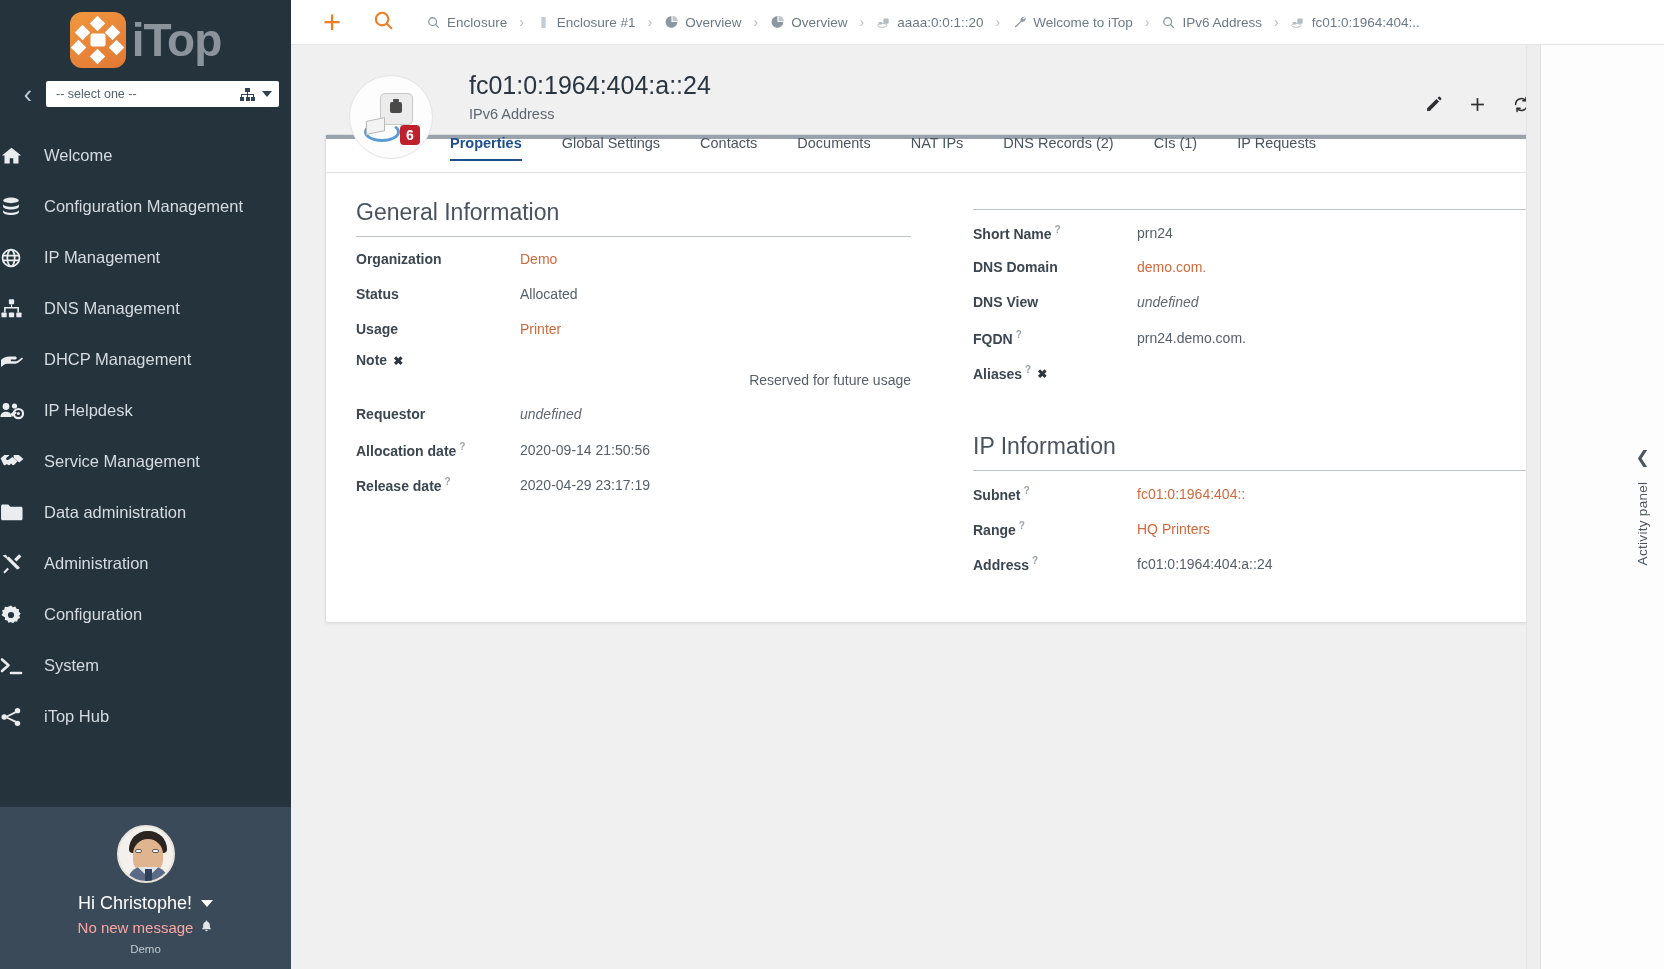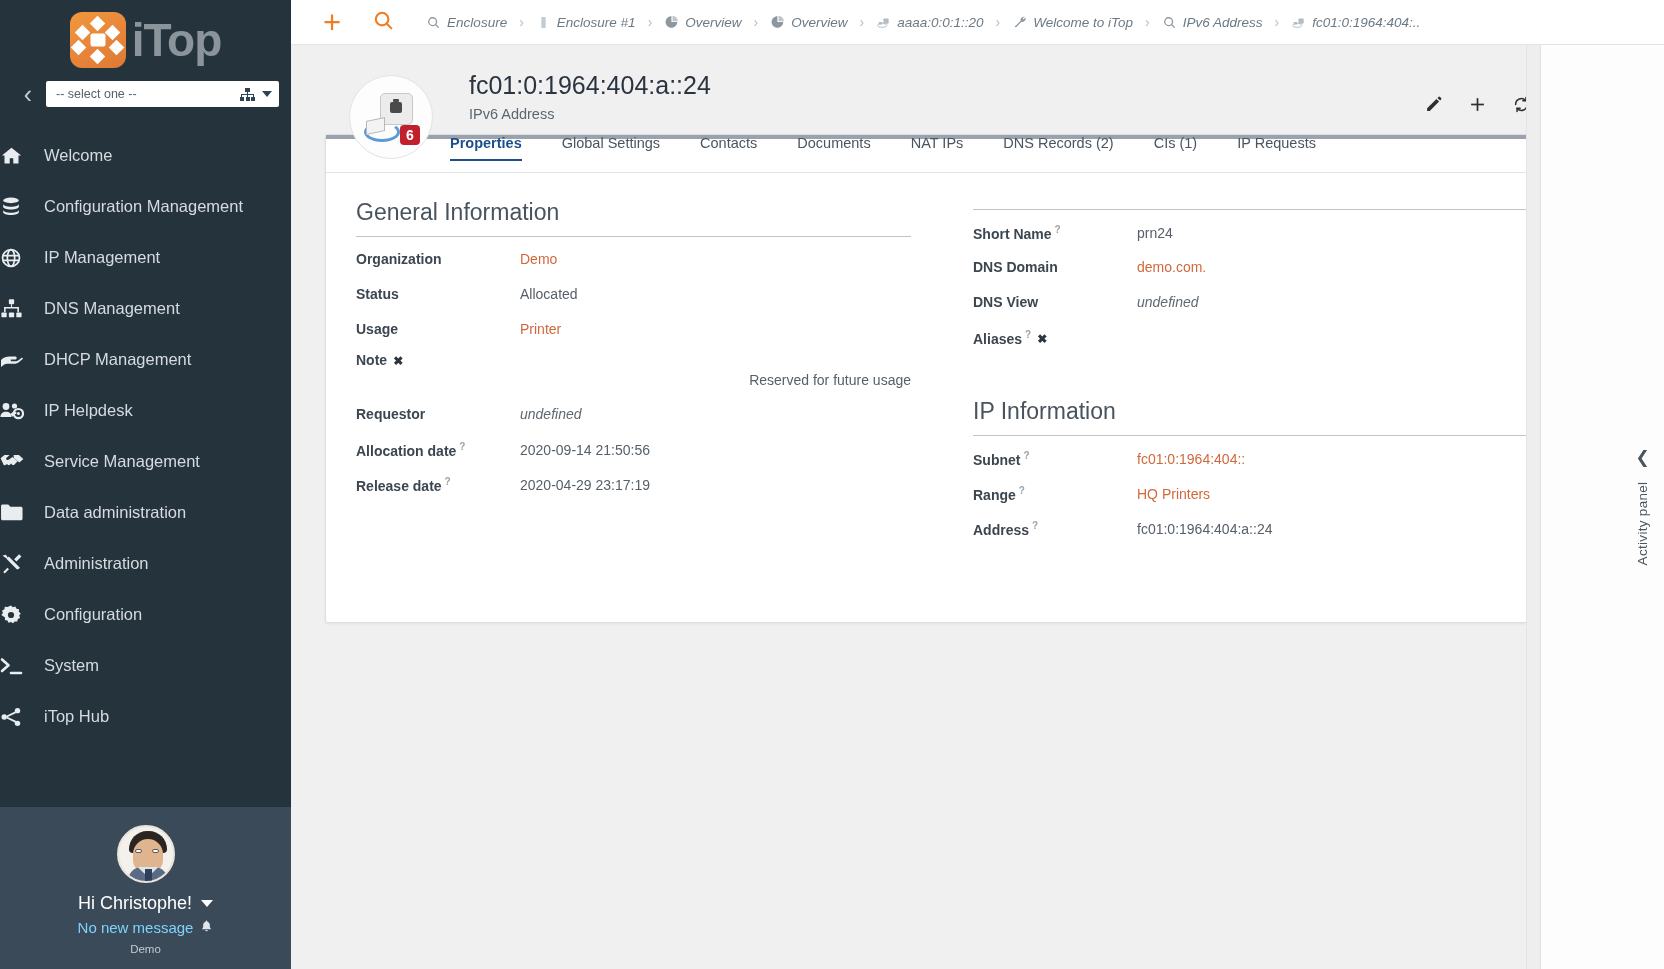--- a/index.html
+++ b/index.html
@@ -102,40 +102,40 @@
   .greet {
     color: #ffffff; font-size: 18px; margin-bottom: 5px;
     display: flex; align-items: center; justify-content: center; gap: 9px;
     cursor: pointer;
   }
   .greet .gcaret {
     width: 0; height: 0; border-left: 6px solid transparent;
     border-right: 6px solid transparent; border-top: 7px solid #fff;
   }
   .msg {
-    color: #7dd3fc; font-size: 15px; margin-bottom: 7px;
+    color: #fca5a5; font-size: 15px; margin-bottom: 7px;
     display: flex; align-items: center; justify-content: center; gap: 7px;
     cursor: pointer;
   }
   .org-name { color: #c2c9d1; font-size: 11.5px; }
 
   
   .main {
     flex: 1; height: 969px; background: #f0f0f0;
     display: flex; flex-direction: column; position: relative;
   }
   .topbar {
     height: 45px; background: #ffffff; display: flex; align-items: center;
     padding-left: 32px; border-bottom: 1px solid #e4e4e4; flex: 0 0 45px;
   }
   .tb-btn { cursor: pointer; display: flex; align-items: center; }
   .plus-ic { color: #ef7d22; font-size: 31px; line-height: 1; font-weight: 300; }
   .search-ic { margin-left: 32px; }
   .crumbs { display: flex; align-items: center; margin-left: 32px; overflow: hidden; }
-  .crumb { display: flex; align-items: center; cursor: pointer; white-space: nowrap; font-style: italic; }
+  .crumb { display: flex; align-items: center; cursor: pointer; white-space: nowrap; }
   .crumb .ctxt { font-size: 13.5px; color: #6c7a85; margin-left: 6px; }
   .crumb-sep { color: #b5bec5; font-size: 14px; margin: 0 12px; }
   .cicon { width: 15px; height: 15px; display: flex; align-items: center; justify-content: center; }
 
   .content { flex: 1; position: relative; padding: 22px 32px 0 34px; overflow: hidden; }
 
   .obj-head { display: flex; align-items: flex-start; position: relative; }
   .obj-avatar {
     width: 84px; height: 84px; border-radius: 50%; background: #fdfdfd;
     border: 1px solid #e3e3e3; position: absolute; left: 24px; top: 8px;
@@ -670,20 +670,26 @@
                 <div class="frow">
                   <div class="flabel">DNS Domain</div>
                   <div class="fval link">demo.com.</div>
                 </div>
                 <div class="frow">
                   <div class="flabel">DNS View</div>
                   <div class="fval undef">undefined</div>
                 </div>
                 <div class="frow">
                   <div class="flabel">
+                    <span>FQDN</span><span class="help">?</span>
+                  </div>
+                  <div class="fval">prn24.demo.com.</div>
+                </div>
+                <div class="frow">
+                  <div class="flabel">
                     <span>Aliases</span><span class="help">?</span><span class="expand-ic">✖</span>
                   </div>
                   <div class="fval"></div>
                 </div>
               </div>
             </div>
 
             <div class="sec-gap"></div>
 
             <div>

